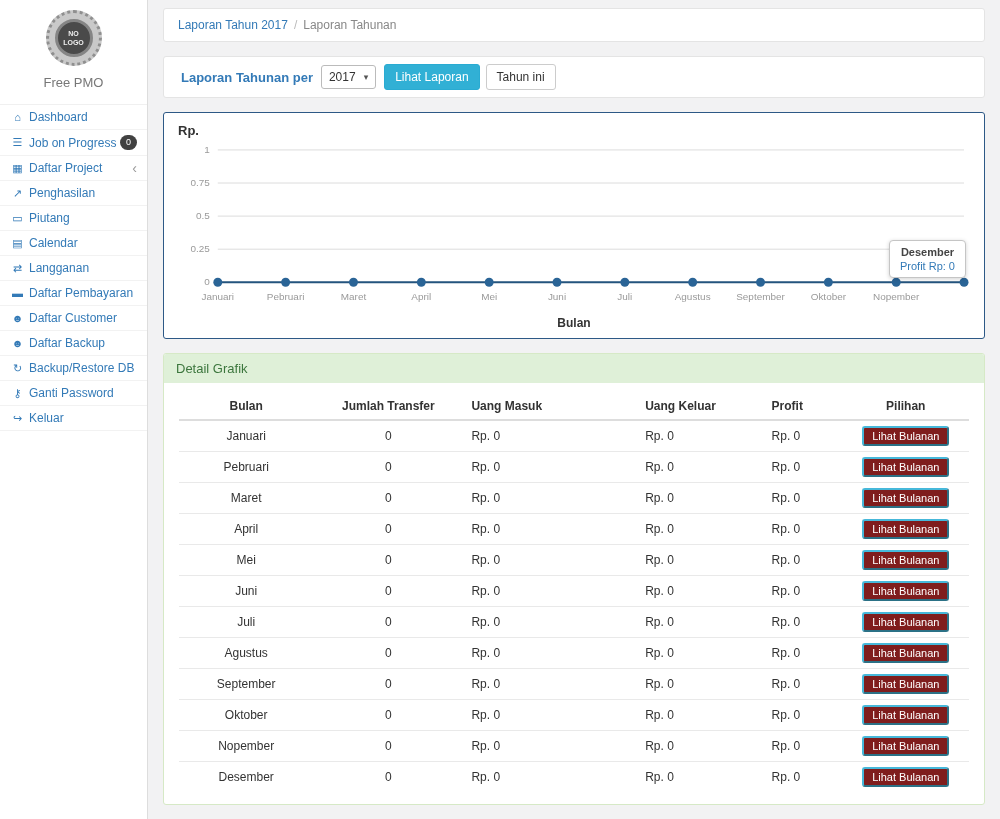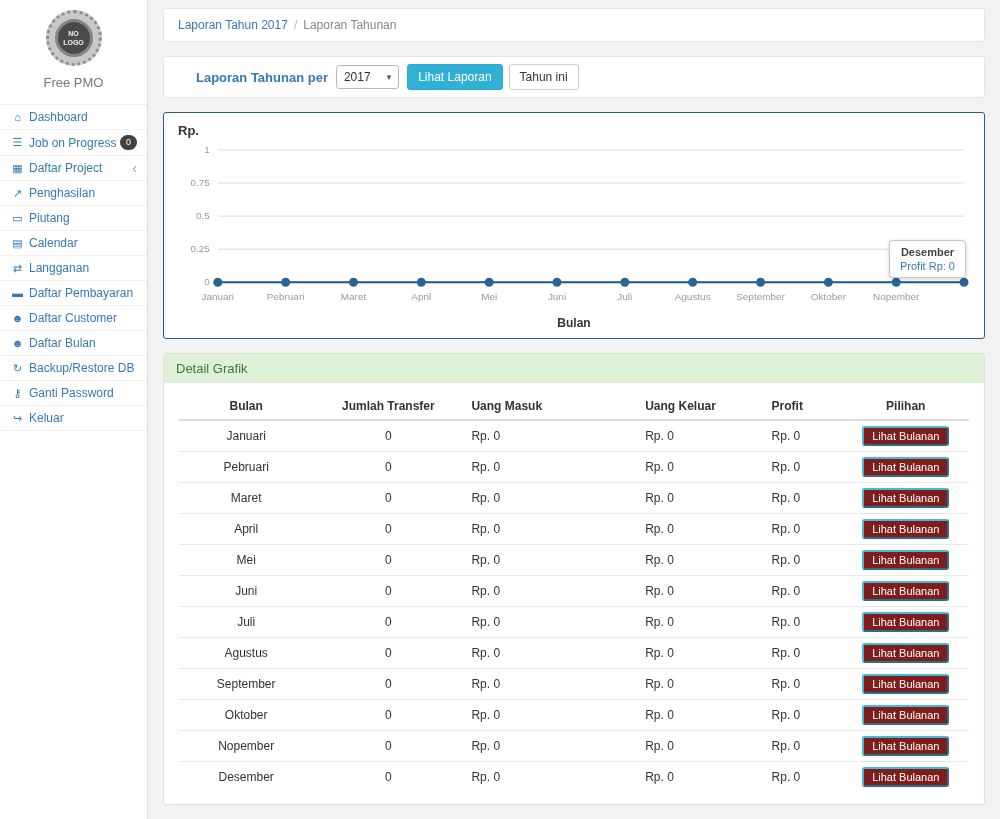--- a/index.html
+++ b/index.html
@@ -21,23 +21,23 @@
   .mi-badge{margin-left:auto;background:#414141;color:#fff;font-size:9px;line-height:1;padding:3px 6px;border-radius:9px;}
   .mi-chevron{margin-left:auto;color:#9a9a9a;font-size:14px;line-height:10px;}
 
   
   .content{margin-left:148px;padding:8px 15px 0;}
   .panel-flat{background:#fff;border:1px solid #e4e4e4;border-radius:3px;margin-bottom:14px;}
   .breadcrumb{padding:9px 14px;font-size:12px;color:#999;}
   .breadcrumb a{color:#337ab7;}
   .breadcrumb .sep{margin:0 6px;color:#bbb;}
   .crumb-current{color:#888;}
-  .filter-bar{padding:7px 32px;display:flex;align-items:center;}
+  .filter-bar{padding:7px 17px;display:flex;align-items:center;}
   .filter-label{color:#337ab7;font-weight:bold;font-size:13px;margin-right:8px;}
-  .select{display:inline-flex;align-items:center;gap:16px;border:1px solid #bbb;border-radius:3px;background:#fff;padding:4px 7px;font-size:12px;color:#333;margin-right:8px;cursor:pointer;}
+  .select{display:inline-flex;align-items:center;gap:8px;border:1px solid #bbb;border-radius:3px;background:#fff;padding:4px 7px;font-size:12px;color:#333;margin-right:8px;cursor:pointer;}
   .select .caret{font-size:9px;color:#555;}
   .btn{font-size:12px;padding:5px 10px;border-radius:3px;border:1px solid transparent;cursor:pointer;font-family:inherit;}
   .btn-teal{background:#31b0d5;border-color:#2aabd2;color:#fff;margin-right:6px;text-align:right;}
   .btn-default{background:#fff;border-color:#ccc;color:#333;}
 
   .panel{border-radius:3px;margin-bottom:14px;background:#fff;}
   .panel-primary{border:1px solid #2d5986;}
   .panel-primary>.panel-heading{background:#2d5986;color:#fff;padding:6px 12px;font-size:13px;border-radius:2px 2px 0 0;}
   .panel-success{border:1px solid #d6e9c6;}
   .panel-success>.panel-heading{background:#dff0d8;color:#3c763d;padding:7px 12px;font-size:13px;border-radius:2px 2px 0 0;}
@@ -121,21 +121,21 @@
     <span class="mi-label">Daftar Pembayaran</span>
 
   </a>
       <a href="#" class="menu-item">
     <span class="mi-icon">☻</span>
     <span class="mi-label">Daftar Customer</span>
 
   </a>
       <a href="#" class="menu-item">
     <span class="mi-icon">☻</span>
-    <span class="mi-label">Daftar Bulan</span>
+    <span class="mi-label">Daftar Backup</span>
 
   </a>
       <a href="#" class="menu-item">
     <span class="mi-icon">↻</span>
     <span class="mi-label">Backup/Restore DB</span>
 
   </a>
       <a href="#" class="menu-item">
     <span class="mi-icon">⚷</span>
     <span class="mi-label">Ganti Password</span>

